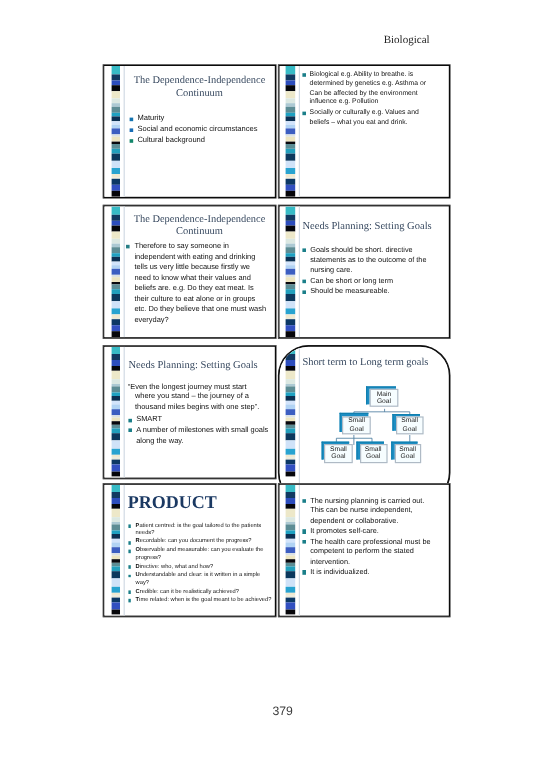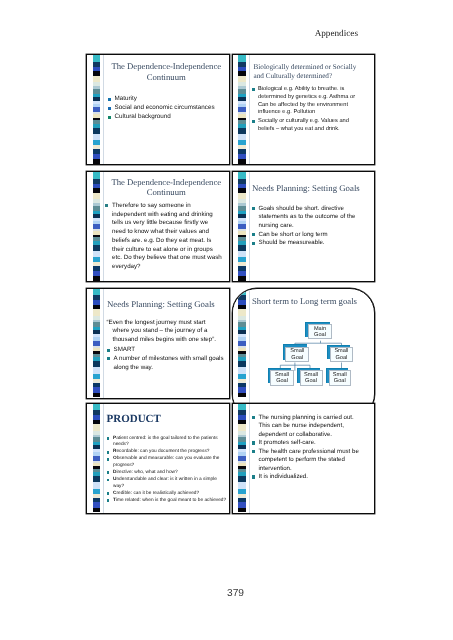--- a/index.html
+++ b/index.html
@@ -20,21 +20,21 @@
   .quote{font-family:"Liberation Sans",sans-serif;color:#111;font-weight:400;font-size:6.2px;line-height:8.6px;margin:9.5px 0 0 2.5px;white-space:nowrap;}
   .diagram{position:absolute;left:0;top:0;width:126.5px;height:111px;}
   .dgshadow{position:absolute;filter:blur(0.25px);box-sizing:border-box;border-top:0.7px solid #127fae;border-left:0.7px solid #127fae;}
   .dgnode{position:absolute;box-sizing:border-box;background-clip:padding-box;display:flex;align-items:center;justify-content:center;font-family:"Liberation Sans",sans-serif;font-size:5.6px;line-height:6.2px;color:#1e1e1e;font-weight:400;text-align:center;}
 
 </style>
 </head>
 <body>
 
 <div class="page">
-  <div class="hdr">Appendices</div>
+  <div class="hdr">Biological</div>
   <div id="slides">
       <div class="slide" style="left: 86px; top: 54px; width: 143.5px; height: 111px;">
         <div class="band">
           <div class="stripe">
             <i style="background: rgb(47, 188, 200); height: 6.6px;"></i>
             <i style="background: rgb(16, 58, 102); height: 5.3px;"></i>
             <i style="background: rgb(43, 78, 198); height: 4.5px;"></i>
             <i style="background: rgb(7, 8, 14); height: 4.4px;"></i>
             <i style="background: rgb(236, 230, 198); height: 6.3px;"></i>
             <i style="background: rgb(216, 230, 224); height: 4.2px;"></i>
@@ -99,24 +99,20 @@
             <i style="background: rgb(34, 164, 212); height: 5.3px;"></i>
             <i style="background: rgb(239, 231, 204); height: 2.3px;"></i>
             <i style="background: rgb(232, 232, 216); height: 1.8px;"></i>
             <i style="background: rgb(11, 58, 106); height: 4.4px;"></i>
             <i style="background: rgb(48, 80, 200); height: 5.6px;"></i>
             <i style="background: rgb(8, 8, 12); height: 4.4px;"></i>
           </div>
           <div class="divider"></div>
         </div>
         <div class="body">
-          <div class="ttl" style="font-size: 7.2px; line-height: 9.7px; text-align: left; margin-top: 7.5px; margin-left: 4px; margin-right: 6px;">
-            <div>Biologically determined or Socially</div>
-            <div>and Culturally determined?</div>
-          </div>
           <ul class="b" style="font-size: 5.7px; line-height: 7.8px; margin-top: 4px; margin-left: 2px; margin-right: 10px;">
             <li style="padding-left: 6.5px; margin-bottom: 1.2px;"><span class="bu" style="background: rgb(29, 127, 137); width: 3px; height: 3px; top: 2px;"></span><span>Biological e.g. Ability to breathe. is determined by genetics e.g. Asthma or Can be affected by the environment influence e.g. Pollution</span></li>
             <li style="padding-left: 6.5px; margin-bottom: 1.2px;"><span class="bu" style="background: rgb(29, 127, 137); width: 3px; height: 3px; top: 2px;"></span><span>Socially or culturally e.g. Values and beliefs – what you eat and drink.</span></li>
           </ul>
         </div>
       </div>
       <div class="slide" style="left: 86px; top: 171px; width: 143.5px; height: 111px;">
         <div class="band">
           <div class="stripe">
             <i style="background: rgb(47, 188, 200); height: 6.6px;"></i>
@@ -337,21 +333,21 @@
             <i style="background: rgb(34, 164, 212); height: 5.3px;"></i>
             <i style="background: rgb(239, 231, 204); height: 2.3px;"></i>
             <i style="background: rgb(232, 232, 216); height: 1.8px;"></i>
             <i style="background: rgb(11, 58, 106); height: 4.4px;"></i>
             <i style="background: rgb(48, 80, 200); height: 5.6px;"></i>
             <i style="background: rgb(8, 8, 12); height: 4.4px;"></i>
           </div>
           <div class="divider"></div>
         </div>
         <div class="body">
-          <div class="ttl" style="font-size: 11px; line-height: 11px; text-align: left; margin-top: 10px; margin-left: 2.5px; margin-right: 4px; font-weight: bold; color: rgb(29, 58, 99);">PRODUCT</div>
+          <div class="ttl" style="font-size: 15px; line-height: 11px; text-align: left; margin-top: 10px; margin-left: 2.5px; margin-right: 4px; font-weight: bold; color: rgb(29, 58, 99);">PRODUCT</div>
           <ul class="b" style="font-size: 4.78px; line-height: 6.55px; margin-top: 11px; margin-left: 2.5px; margin-right: -6px;">
             <li style="padding-left: 6.5px; margin-bottom: 0.58px; white-space: nowrap;"><span class="bu" style="background: rgb(29, 127, 137); width: 2.9px; height: 2.9px; top: 1.5px;"></span><b>P</b><span>atient centred: is the goal tailored to the patients<br>needs?</span></li>
             <li style="padding-left: 6.5px; margin-bottom: 0.58px; white-space: nowrap;"><span class="bu" style="background: rgb(29, 127, 137); width: 2.9px; height: 2.9px; top: 1.5px;"></span><b>R</b><span>ecordable: can you document the progress?</span></li>
             <li style="padding-left: 6.5px; margin-bottom: 0.58px; white-space: nowrap;"><span class="bu" style="background: rgb(29, 127, 137); width: 2.9px; height: 2.9px; top: 1.5px;"></span><b>O</b><span>bservable and measurable: can you evaluate the<br>progress?</span></li>
             <li style="padding-left: 6.5px; margin-bottom: 0.58px; white-space: nowrap;"><span class="bu" style="background: rgb(29, 127, 137); width: 2.9px; height: 2.9px; top: 1.5px;"></span><b>D</b><span>irective: who, what and how?</span></li>
             <li style="padding-left: 6.5px; margin-bottom: 0.58px; white-space: nowrap;"><span class="bu" style="background: rgb(29, 127, 137); width: 2.9px; height: 2.9px; top: 1.5px;"></span><b>U</b><span>nderstandable and clear: is it written in a simple<br>way?</span></li>
             <li style="padding-left: 6.5px; margin-bottom: 0.58px; white-space: nowrap;"><span class="bu" style="background: rgb(29, 127, 137); width: 2.9px; height: 2.9px; top: 1.5px;"></span><b>C</b><span>redible: can it be realistically achieved?</span></li>
             <li style="padding-left: 6.5px; margin-bottom: 0.58px; white-space: nowrap;"><span class="bu" style="background: rgb(29, 127, 137); width: 2.9px; height: 2.9px; top: 1.5px;"></span><b>T</b><span>ime related: when is the goal meant to be achieved?</span></li>
           </ul>
         </div>

